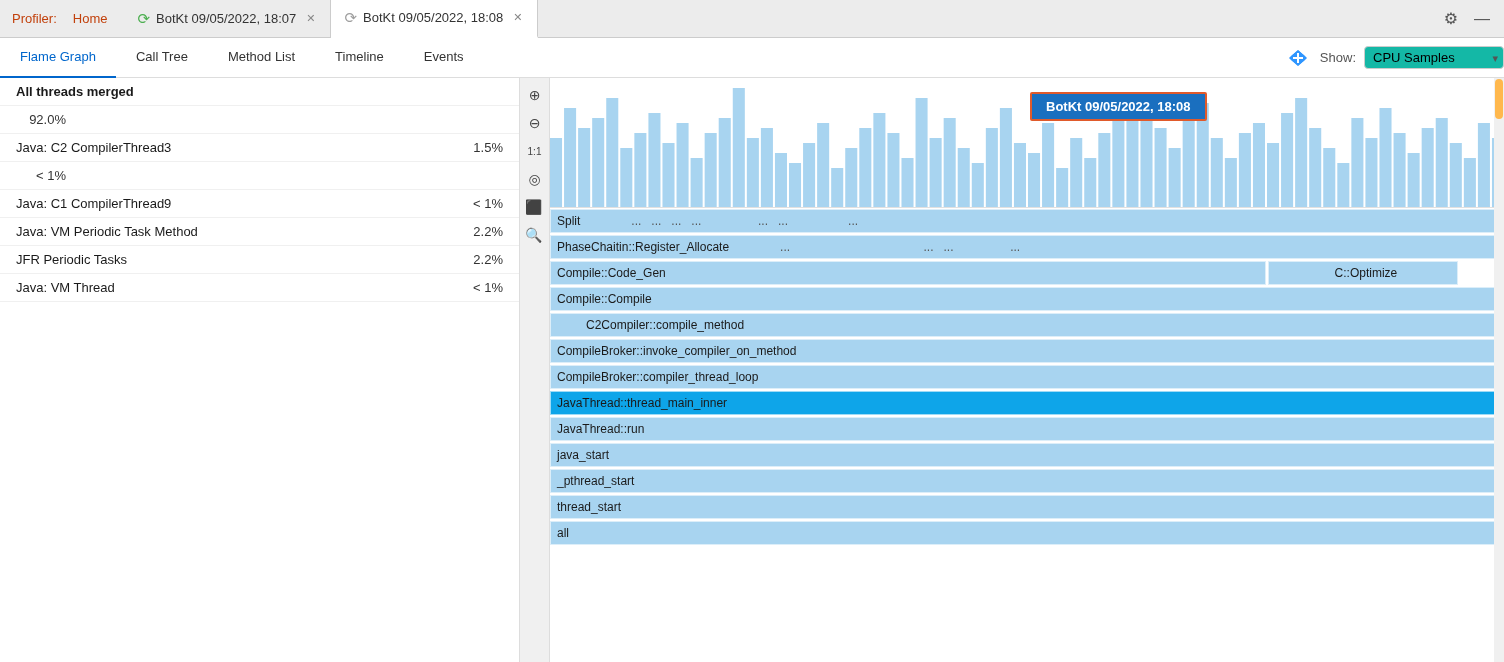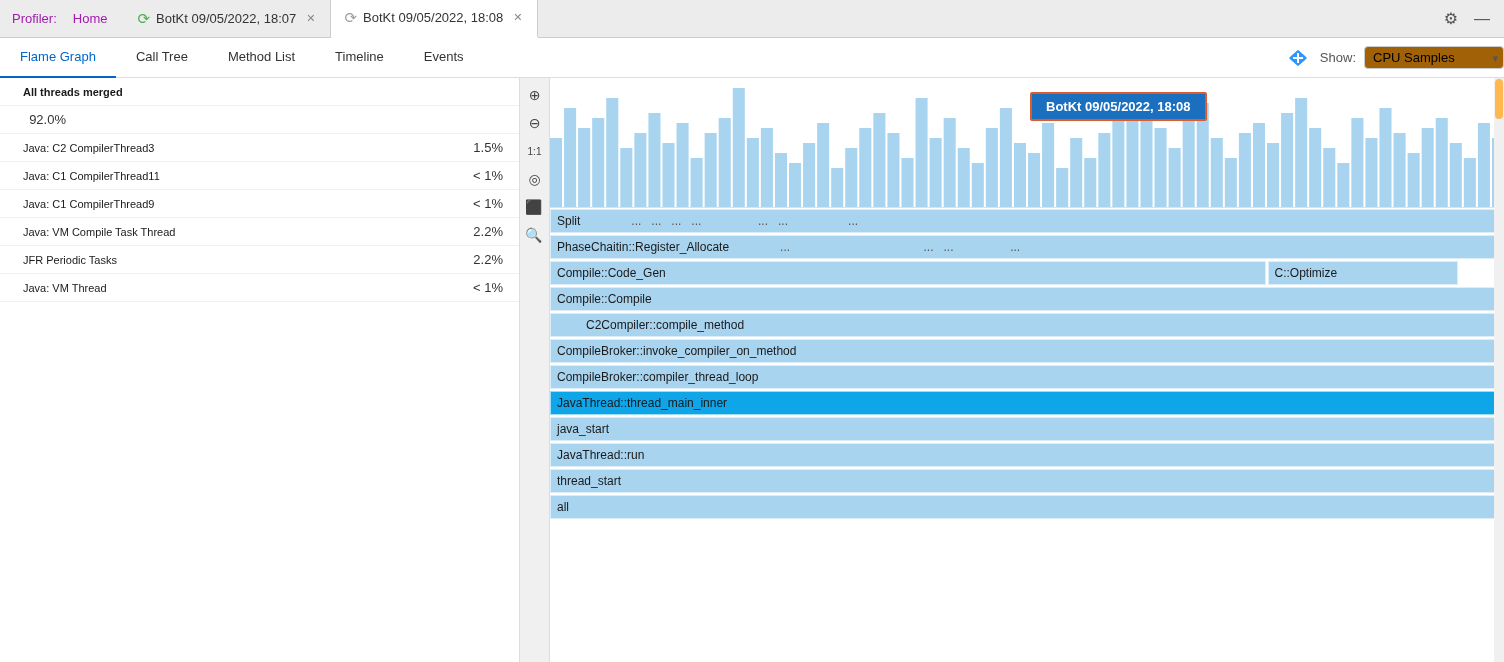--- a/index.html
+++ b/index.html
@@ -4,21 +4,21 @@
   <style>
     * { box-sizing: border-box; margin: 0; padding: 0; }
     body { font-family: -apple-system, BlinkMacSystemFont, 'Segoe UI', sans-serif; font-size: 13px; background: #f5f5f5; color: #1a1a1a; width: 1504px; height: 662px; overflow: hidden; }
 
     
     .title-bar {
       display: flex; align-items: center; background: #ececec; border-bottom: 1px solid #ccc;
       height: 38px; padding: 0 12px; gap: 0;
     }
     .title-label {
-      font-size: 13px; color: #a21caf; margin-right: 16px; font-weight: 400;
+      font-size: 13px; color: #c2410c; margin-right: 16px; font-weight: 400;
     }
     .tab {
       display: flex; align-items: center; height: 38px; padding: 0 14px; font-size: 13px;
       cursor: pointer; border-right: 1px solid #ccc; color: #333; gap: 6px; position: relative;
     }
     .tab.active {
       background: #fff; border-bottom: 2px solid #fff; font-weight: 500;
     }
     .tab-close {
       font-size: 11px; color: #888; margin-left: 4px; cursor: pointer; line-height: 1;
@@ -45,37 +45,37 @@
     .toolbar-right {
       margin-left: auto; display: flex; align-items: center; gap: 8px; 
     }
     .merge-btn {
       width: 28px; height: 28px; display: flex; align-items: center; justify-content: center;
       cursor: pointer; color: #0a84ff;
     }
     .show-label { font-size: 13px; color: #555; }
     .show-select {
       border: 1px solid #ccc; border-radius: 4px; padding: 3px 20px 3px 8px; font-size: 13px;
-      background: #a16207; cursor: pointer; appearance: none; -webkit-appearance: none;
+      background: #14b8a6; cursor: pointer; appearance: none; -webkit-appearance: none;
       min-width: 140px;
     }
     .select-wrap { position: relative; }
     .select-wrap::after {
       content: '▾'; position: absolute; right: 6px; top: 50%; transform: translateY(-50%);
       pointer-events: none; color: #555; font-size: 11px;
     }
 
     
     .main { display: flex; height: calc(662px - 38px - 40px); }
 
     
     .left-panel { width: 520px; border-right: 1px solid #ddd; background: #fff; overflow-y: auto; flex-shrink: 0; }
     .thread-row { display: flex; align-items: center; padding: 4px 16px; border-bottom: 1px solid #f0f0f0; min-height: 28px; }
     .thread-row.header { font-weight: 700; font-size: 14px; }
-    .thread-name { flex: 1; font-size: 11px; margin-left: 7px; }
+    .thread-name { flex: 1; font-size: 13px; }
     .thread-pct { min-width: 50px; text-align: right; font-size: 13px; color: #333; }
 
     
     .side-tools {
       width: 30px; background: #f0f0f0; border-right: 1px solid #ddd;
       display: flex; flex-direction: column; align-items: center; padding: 4px 0; gap: 2px;
     }
     .tool-btn {
       width: 26px; height: 26px; display: flex; align-items: center; justify-content: center;
       cursor: pointer; border-radius: 3px; font-size: 14px; color: #444; border: none; background: none;
@@ -183,29 +183,28 @@
       <span class="thread-name">All threads merged</span>
     </div>
     <div class="thread-row">
       <span class="thread-pct">92.0%</span>
     </div>
     <div class="thread-row">
       <span class="thread-name">Java: C2 CompilerThread3</span>
       <span class="thread-pct">1.5%</span>
     </div>
     <div class="thread-row">
-      <span class="thread-name">Java: C1 CompilerThread11</span>
       <span class="thread-pct">&lt; 1%</span>
     </div>
     <div class="thread-row">
       <span class="thread-name">Java: C1 CompilerThread9</span>
       <span class="thread-pct">&lt; 1%</span>
     </div>
     <div class="thread-row">
-      <span class="thread-name">Java: VM Compile Task Thread</span>
+      <span class="thread-name">Java: VM Periodic Task Method</span>
       <span class="thread-pct">2.2%</span>
     </div>
     <div class="thread-row">
       <span class="thread-name">JFR Periodic Tasks</span>
       <span class="thread-pct">2.2%</span>
     </div>
     <div class="thread-row">
       <span class="thread-name">Java: VM Thread</span>
       <span class="thread-pct">&lt; 1%</span>
     </div>
@@ -313,21 +312,21 @@
         <div class="flame-block" style="width:100%; background:#a8d4f0;">
           <span>PhaseChaitin::Register_Allocate</span>
           <span style="margin-left:8px; color:#555;">...&nbsp;&nbsp;&nbsp;&nbsp;&nbsp;&nbsp;&nbsp;&nbsp;&nbsp;&nbsp;&nbsp;&nbsp;&nbsp;&nbsp;&nbsp;&nbsp;&nbsp;&nbsp;&nbsp;&nbsp;&nbsp;&nbsp;&nbsp;&nbsp;&nbsp;&nbsp;&nbsp;&nbsp;&nbsp;&nbsp;&nbsp;&nbsp;&nbsp;&nbsp;&nbsp;&nbsp;&nbsp;&nbsp;&nbsp;&nbsp;...&nbsp;&nbsp;&nbsp;...&nbsp;&nbsp;&nbsp;&nbsp;&nbsp;&nbsp;&nbsp;&nbsp;&nbsp;&nbsp;&nbsp;&nbsp;&nbsp;&nbsp;&nbsp;&nbsp;&nbsp;...</span>
         </div>
       </div>
 
       <div class="flame-row">
         <div class="flame-block" style="width:75%; background:#a8d4f0;">
           <span>Compile::Code_Gen</span>
         </div>
-        <div class="flame-block" style="width:20%; background:#a8d4f0; margin-left:2px;">
+        <div class="flame-block" style="width:20%; background:#a8d4f0; margin-left:2px;justify-content:center;">
           <span>C::Optimize</span>
         </div>
         <div style="flex:1;"></div>
       </div>
 
       <div class="flame-row">
         <div class="flame-block" style="width:100%; background:#a8d4f0;">
           <span>Compile::Compile</span>
         </div>
       </div>
@@ -351,30 +350,35 @@
       </div>
 
       <div class="flame-row">
         <div class="flame-block" style="width:100%; background:#0ea5e9;align-items:center;">
           <span>JavaThread::thread_main_inner</span>
         </div>
       </div>
 
       <div class="flame-row">
         <div class="flame-block" style="width:100%; background:#a8d4f0;">
+          <span>JavaThread::run</span>
+        </div>
+      </div>
+
+      <div class="flame-row">
+        <div class="flame-block" style="width:100%; background:#a8d4f0;">
           <span>java_start</span>
         </div>
       </div>
 
       <div class="flame-row">
         <div class="flame-block" style="width:100%; background:#a8d4f0;">
-          <span>JavaThread::run</span>
-        </div>
-      </div>
-
+          <span>_pthread_start</span>
+        </div>
+      </div>
 
       <div class="flame-row">
         <div class="flame-block" style="width:100%; background:#a8d4f0;">
           <span>thread_start</span>
         </div>
       </div>
 
       <div class="flame-row">
         <div class="flame-block" style="width:100%; background:#a8d4f0;">
           <span>all</span>

